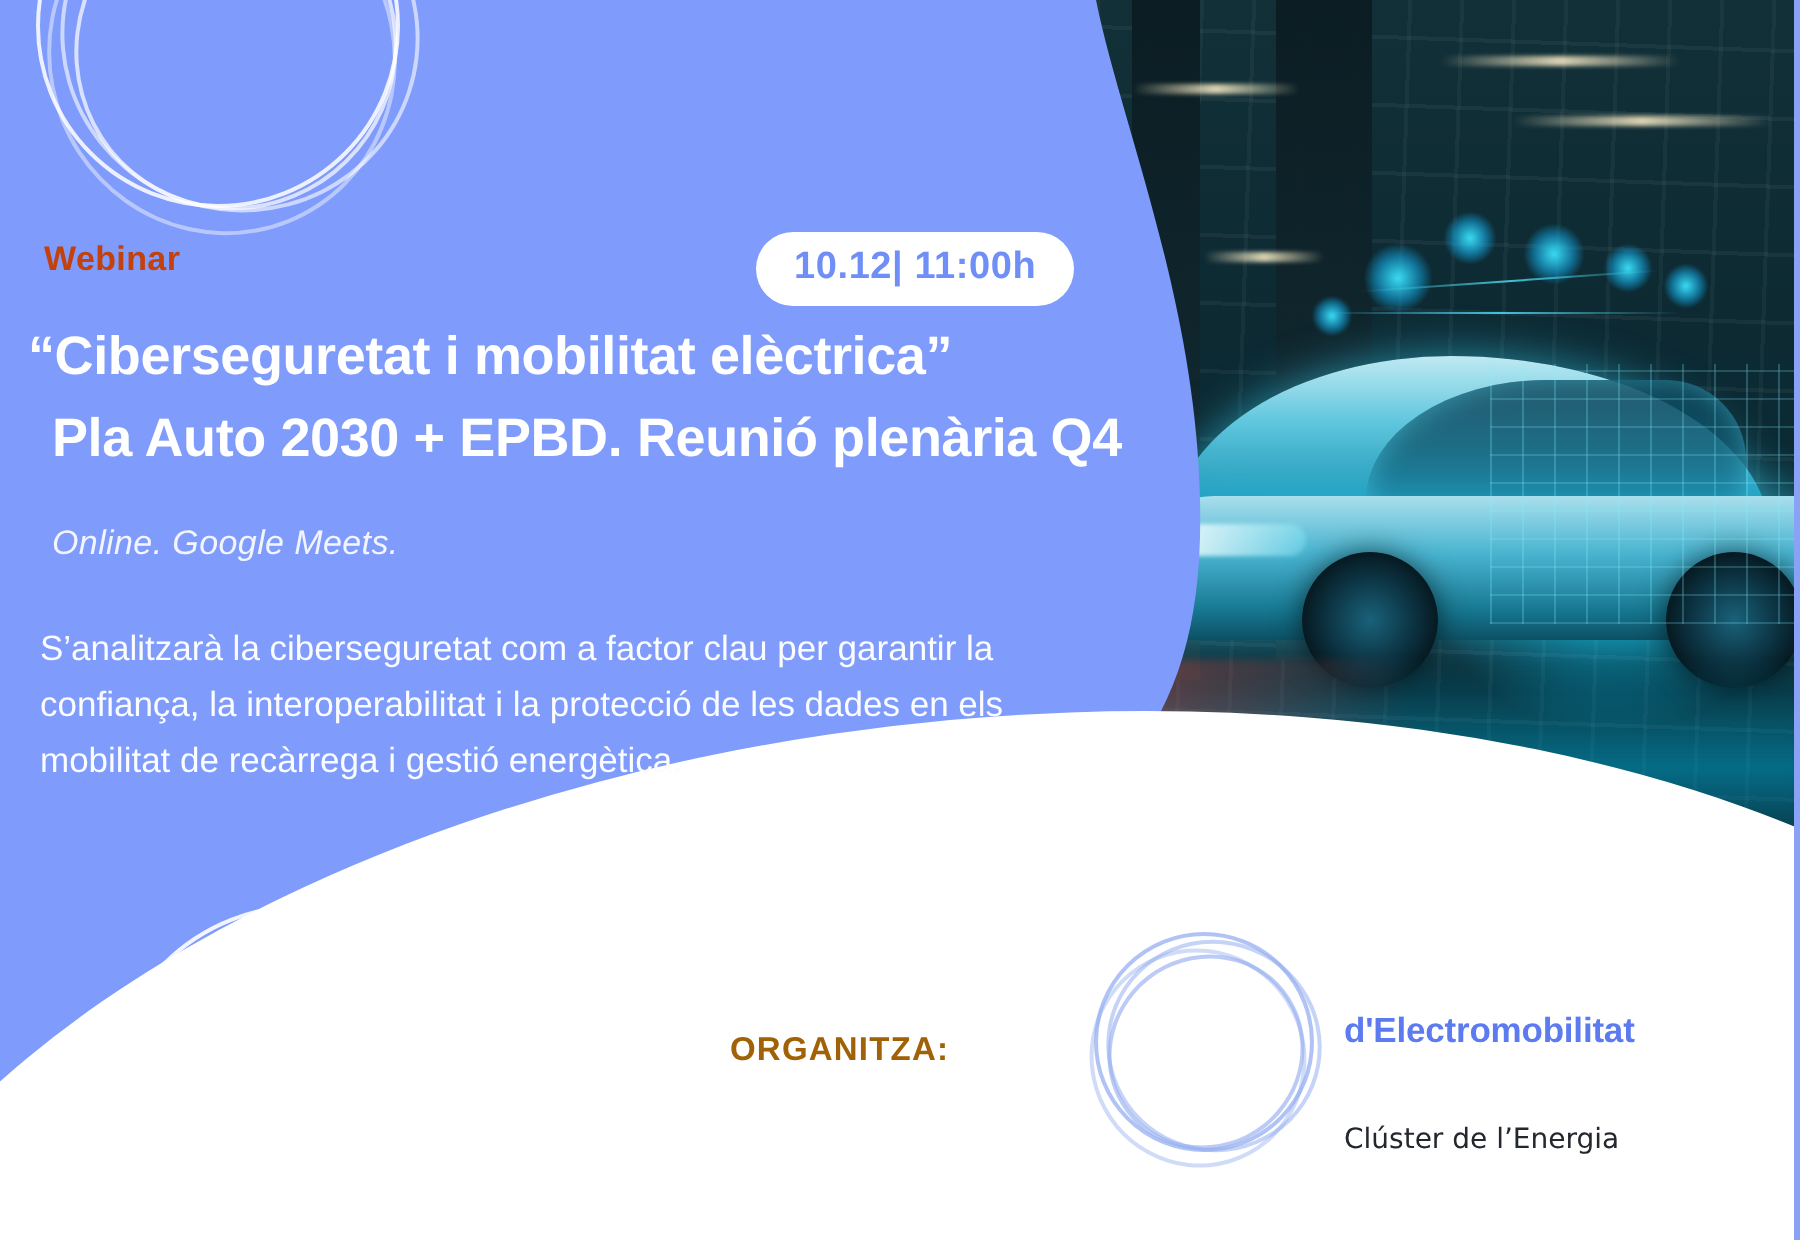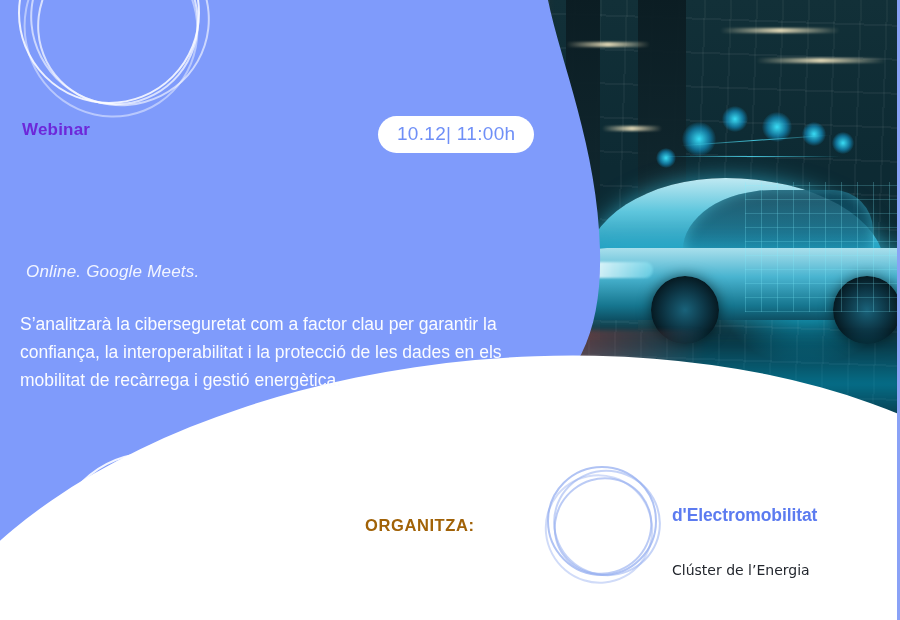--- a/index.html
+++ b/index.html
@@ -173,32 +173,32 @@
     border-radius: 50%;
     background: transparent;
   }
 
   
   .kicker {
     position: absolute;
     left: 22px; top: 120px;
     font-size: 17px;
     font-weight: 700;
-    color: #6d28d9;
+    color: #c2410c;
     letter-spacing: .2px;
   }
   .date-pill {
     position: absolute;
     left: 378px; top: 116px;
     padding: 7px 19px 8px;
     background: #ffffff;
     border-radius: 20px;
     color: #6f8ff7;
     font-size: 19px;
-    font-weight: 400;
+    font-weight: 700;
     letter-spacing: .3px;
     white-space: nowrap;
   }
   .headline {
     position: absolute;
     left: 14px; top: 158px;
     width: 620px;
     color: #ffffff;
     font-size: 27px;
     font-weight: 700;
@@ -321,20 +321,24 @@
     <div class="ring" style="left:0;   top:0;   width:196px; height:196px; border-width:2px; border-color:rgba(255,255,255,.9);"></div>
     <div class="ring" style="left:14px;top:6px; width:192px; height:190px; border-width:2px; border-color:rgba(255,255,255,.62); transform:rotate(20deg);"></div>
     <div class="ring" style="left:8px; top:18px;width:186px; height:194px; border-width:2px; border-color:rgba(255,255,255,.5); transform:rotate(-26deg);"></div>
     <div class="ring" style="left:24px;top:22px;width:172px; height:176px; border-width:2px; border-color:rgba(255,255,255,.75); transform:rotate(48deg);"></div>
   </div>
 
   <div class="kicker">Webinar</div>
 
   <div class="date-pill">10.12| 11:00h</div>
 
+  <div class="headline">
+    <span class="l1">“Ciberseguretat i mobilitat elèctrica”</span>
+    <span class="l2">Pla Auto 2030 + EPBD. Reunió plenària Q4</span>
+  </div>
 
   <div class="venue">Online. Google Meets.</div>
 
   <div class="body-copy">S’analitzarà la ciberseguretat com a factor clau per garantir la confiança, la interoperabilitat i la protecció de les dades en els mobilitat de recàrrega i gestió energètica.</div>
 
   <div class="organitza">ORGANITZA:</div>
 
   <div class="logo-mark">
     <div class="ring-group" style="left:0; top:0; width:118px; height:122px;">
       <div class="ring" style="left:4px; top:4px; width:106px; height:106px; border-width:2px; border-color:rgba(150,175,240,.75);"></div>

